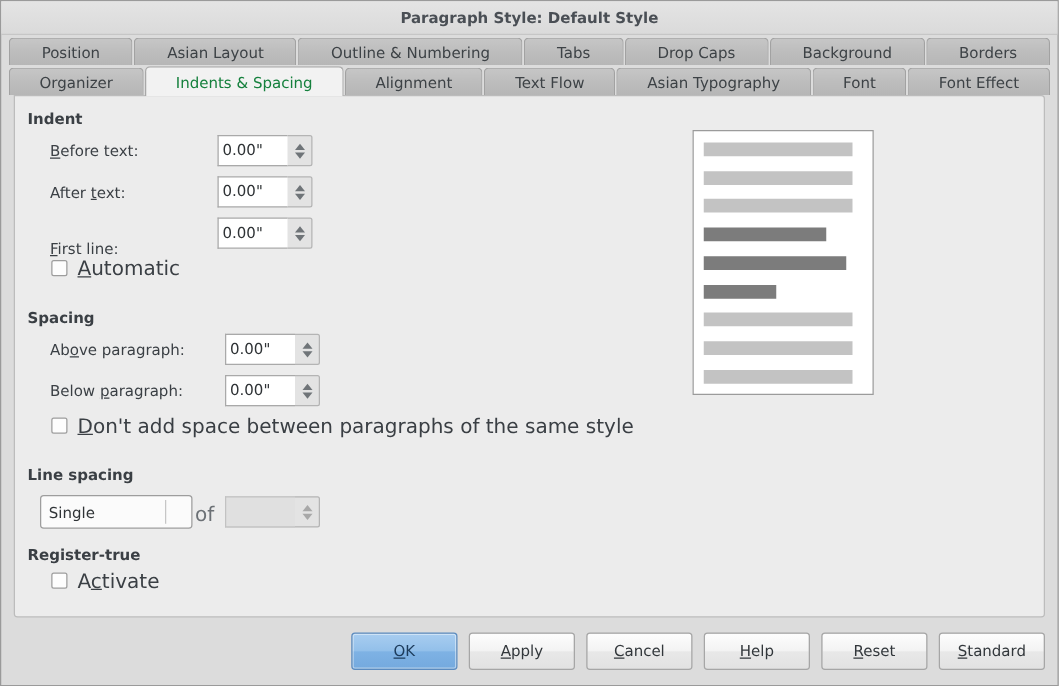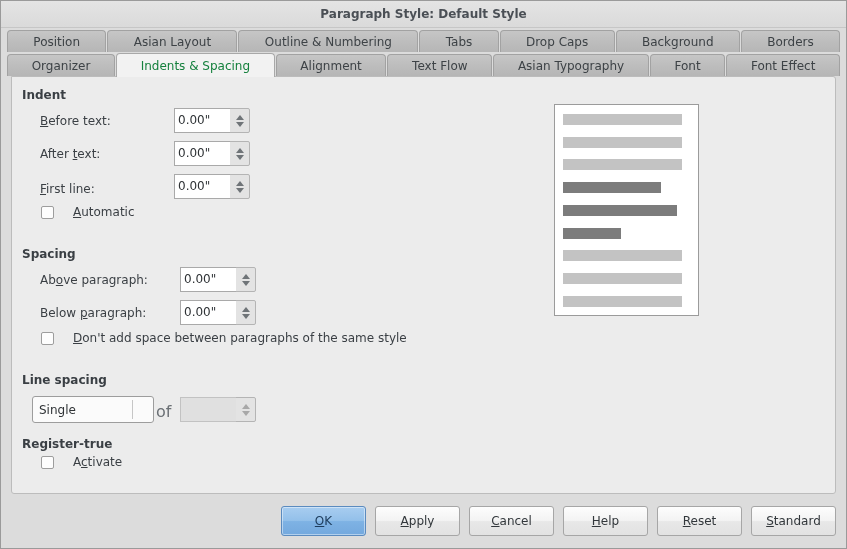--- a/index.html
+++ b/index.html
@@ -194,23 +194,23 @@
   .cbrow { position: absolute; display: flex; align-items: center; }
   .cbbox {
     width: 13px; height: 13px;
     background: #fdfdfd;
     border: 1px solid #9d9d9d;
     border-radius: 2px;
     box-sizing: border-box;
     flex: 0 0 auto;
   }
   .cblabel {
-    font-size: 12px;
+    font-size: 16px;
     color: #3a3f44;
-    margin-left: 19px;
+    margin-left: 8px;
     white-space: nowrap;
     user-select: none;
   }
   .oflabel {
     position: absolute;
     font-size: 16px;
     color: #6b7075;
     user-select: none;
   }
   
@@ -302,21 +302,21 @@
         After <u>t</u>ext:
       </div>
       <div class="spin" style="left:162px; top:64px;">
         <div class="entry">0.00"</div>
         <div class="btns">
           <span class="arrow up"></span>
           <span class="arrow dn"></span>
         </div>
       </div>
 
-      <div class="fieldlabel" style="left:28px; top:105px;">
+      <div class="fieldlabel" style="left:28px; top:115px;">
         <u>F</u>irst line:
       </div>
       <div class="spin" style="left:162px; top:97px;">
         <div class="entry">0.00"</div>
         <div class="btns">
           <span class="arrow up"></span>
           <span class="arrow dn"></span>
         </div>
       </div>
 

